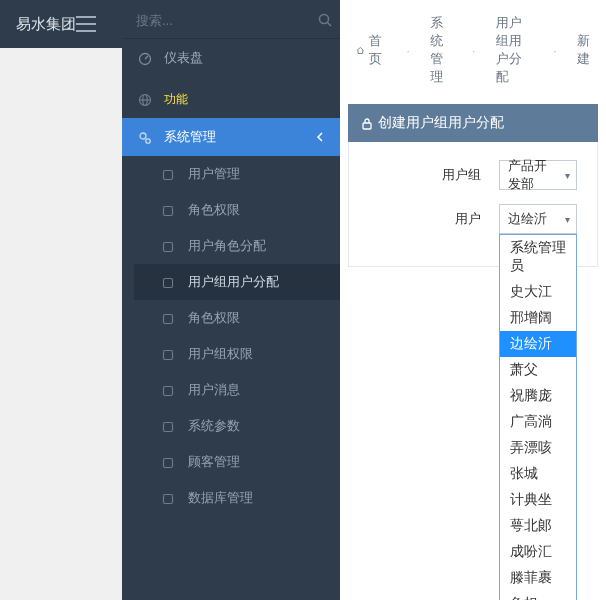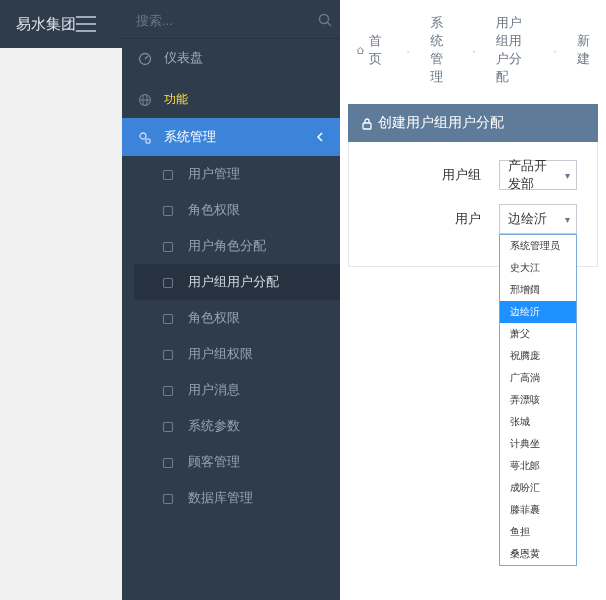--- a/index.html
+++ b/index.html
@@ -33,21 +33,21 @@
 .panel-body{background:#fff;border:1px solid #e3e7ec;border-top:none;padding:18px 20px}
 .form-row{display:flex;align-items:center;margin-bottom:14px}
 .form-label{width:130px;text-align:right;padding-right:18px;font-size:13px;color:#333}
 .form-field{flex:1;position:relative}
 .sel{width:100%;height:30px;border:1px solid #c6ccd4;background:#fff;font-size:13px;padding:0 24px 0 8px;color:#333;position:relative;display:flex;align-items:center}
 .sel .caret{position:absolute;right:6px;top:50%;transform:translateY(-50%);color:#6b7785;font-size:10px}
 .dropdown{position:absolute;left:0;right:0;top:30px;border:1px solid #7aa7d9;background:#fff;max-height:380px;overflow-y:auto;z-index:10}
 .dropdown::-webkit-scrollbar{width:16px}
 .dropdown::-webkit-scrollbar-track{background:#eef1f4}
 .dropdown::-webkit-scrollbar-thumb{background:#c3cbd4}
-.opt{padding:4px 10px;font-size:10px;color:#333;cursor:pointer}
+.opt{padding:4px 10px;font-size:14px;color:#333;cursor:pointer}
 .opt.selected{background:#1e90ff;color:#fff}
 .nicon svg,.sicon svg,.home svg,.panel-head svg{display:inline-block;vertical-align:middle}
 </style>
 </head>
 <body>
 
 <div class="app">
   <div class="topbar">
     <span class="brand">易水集团</span>
     <span class="hamburger">

